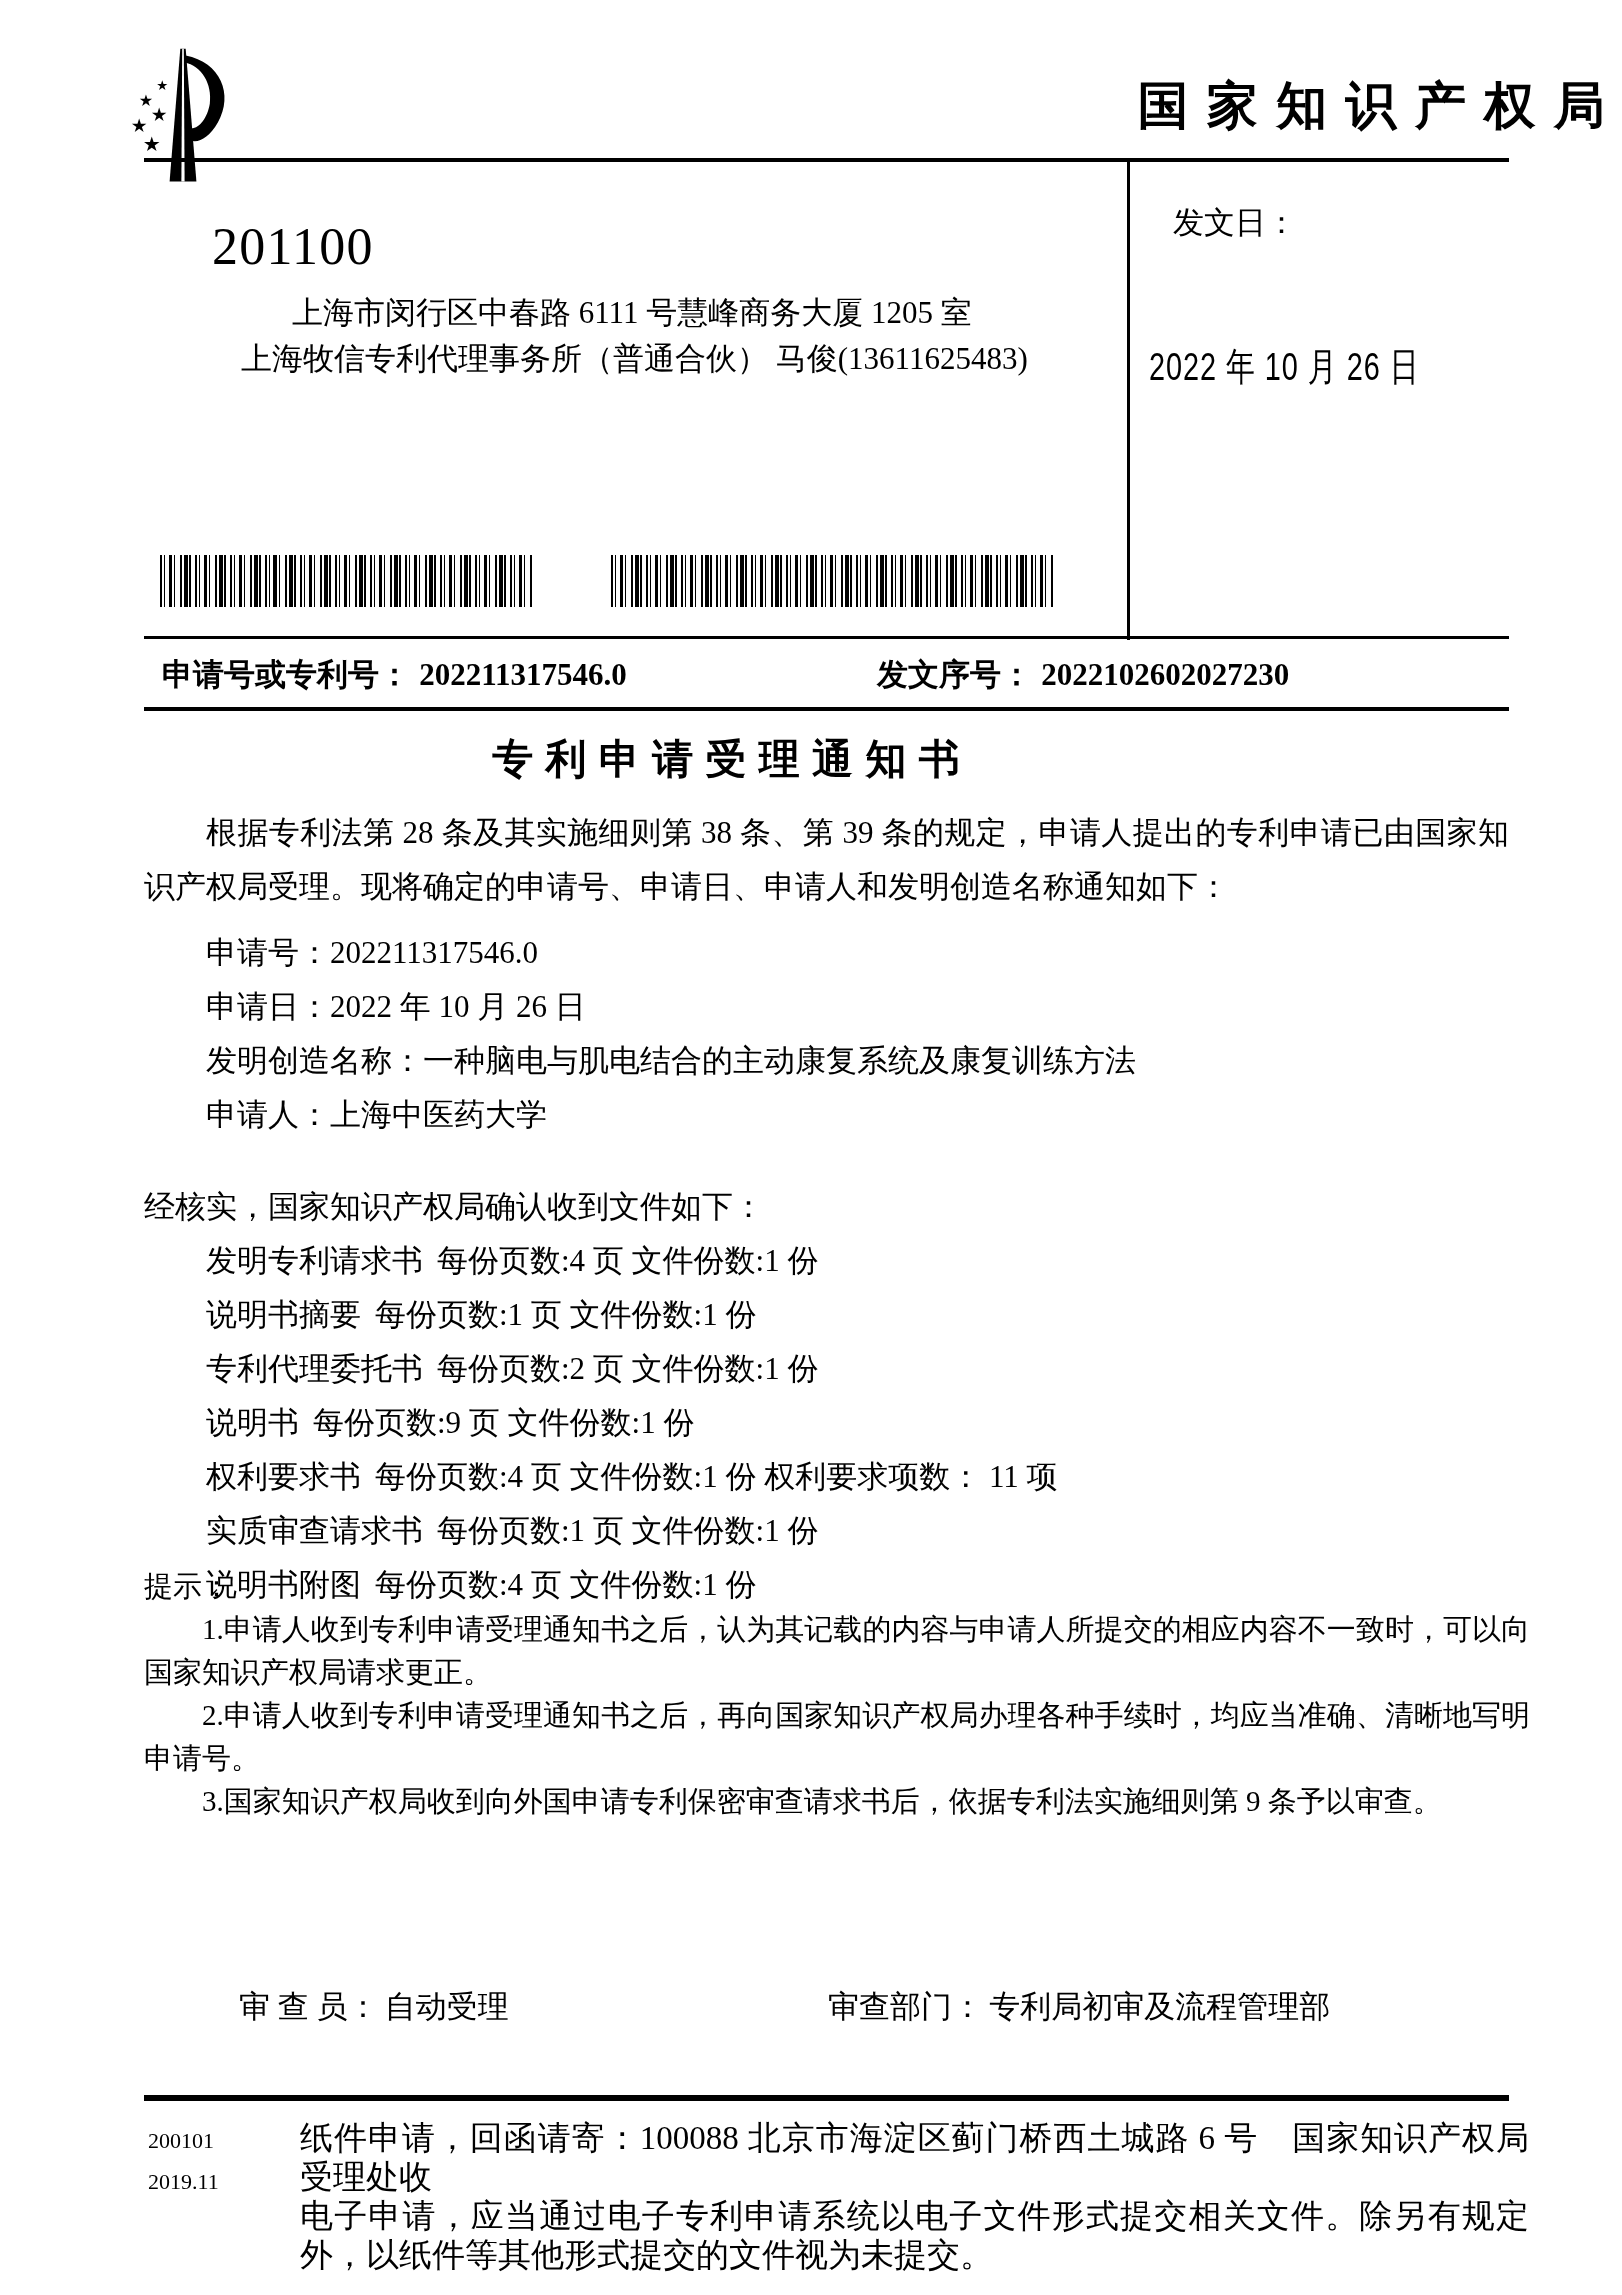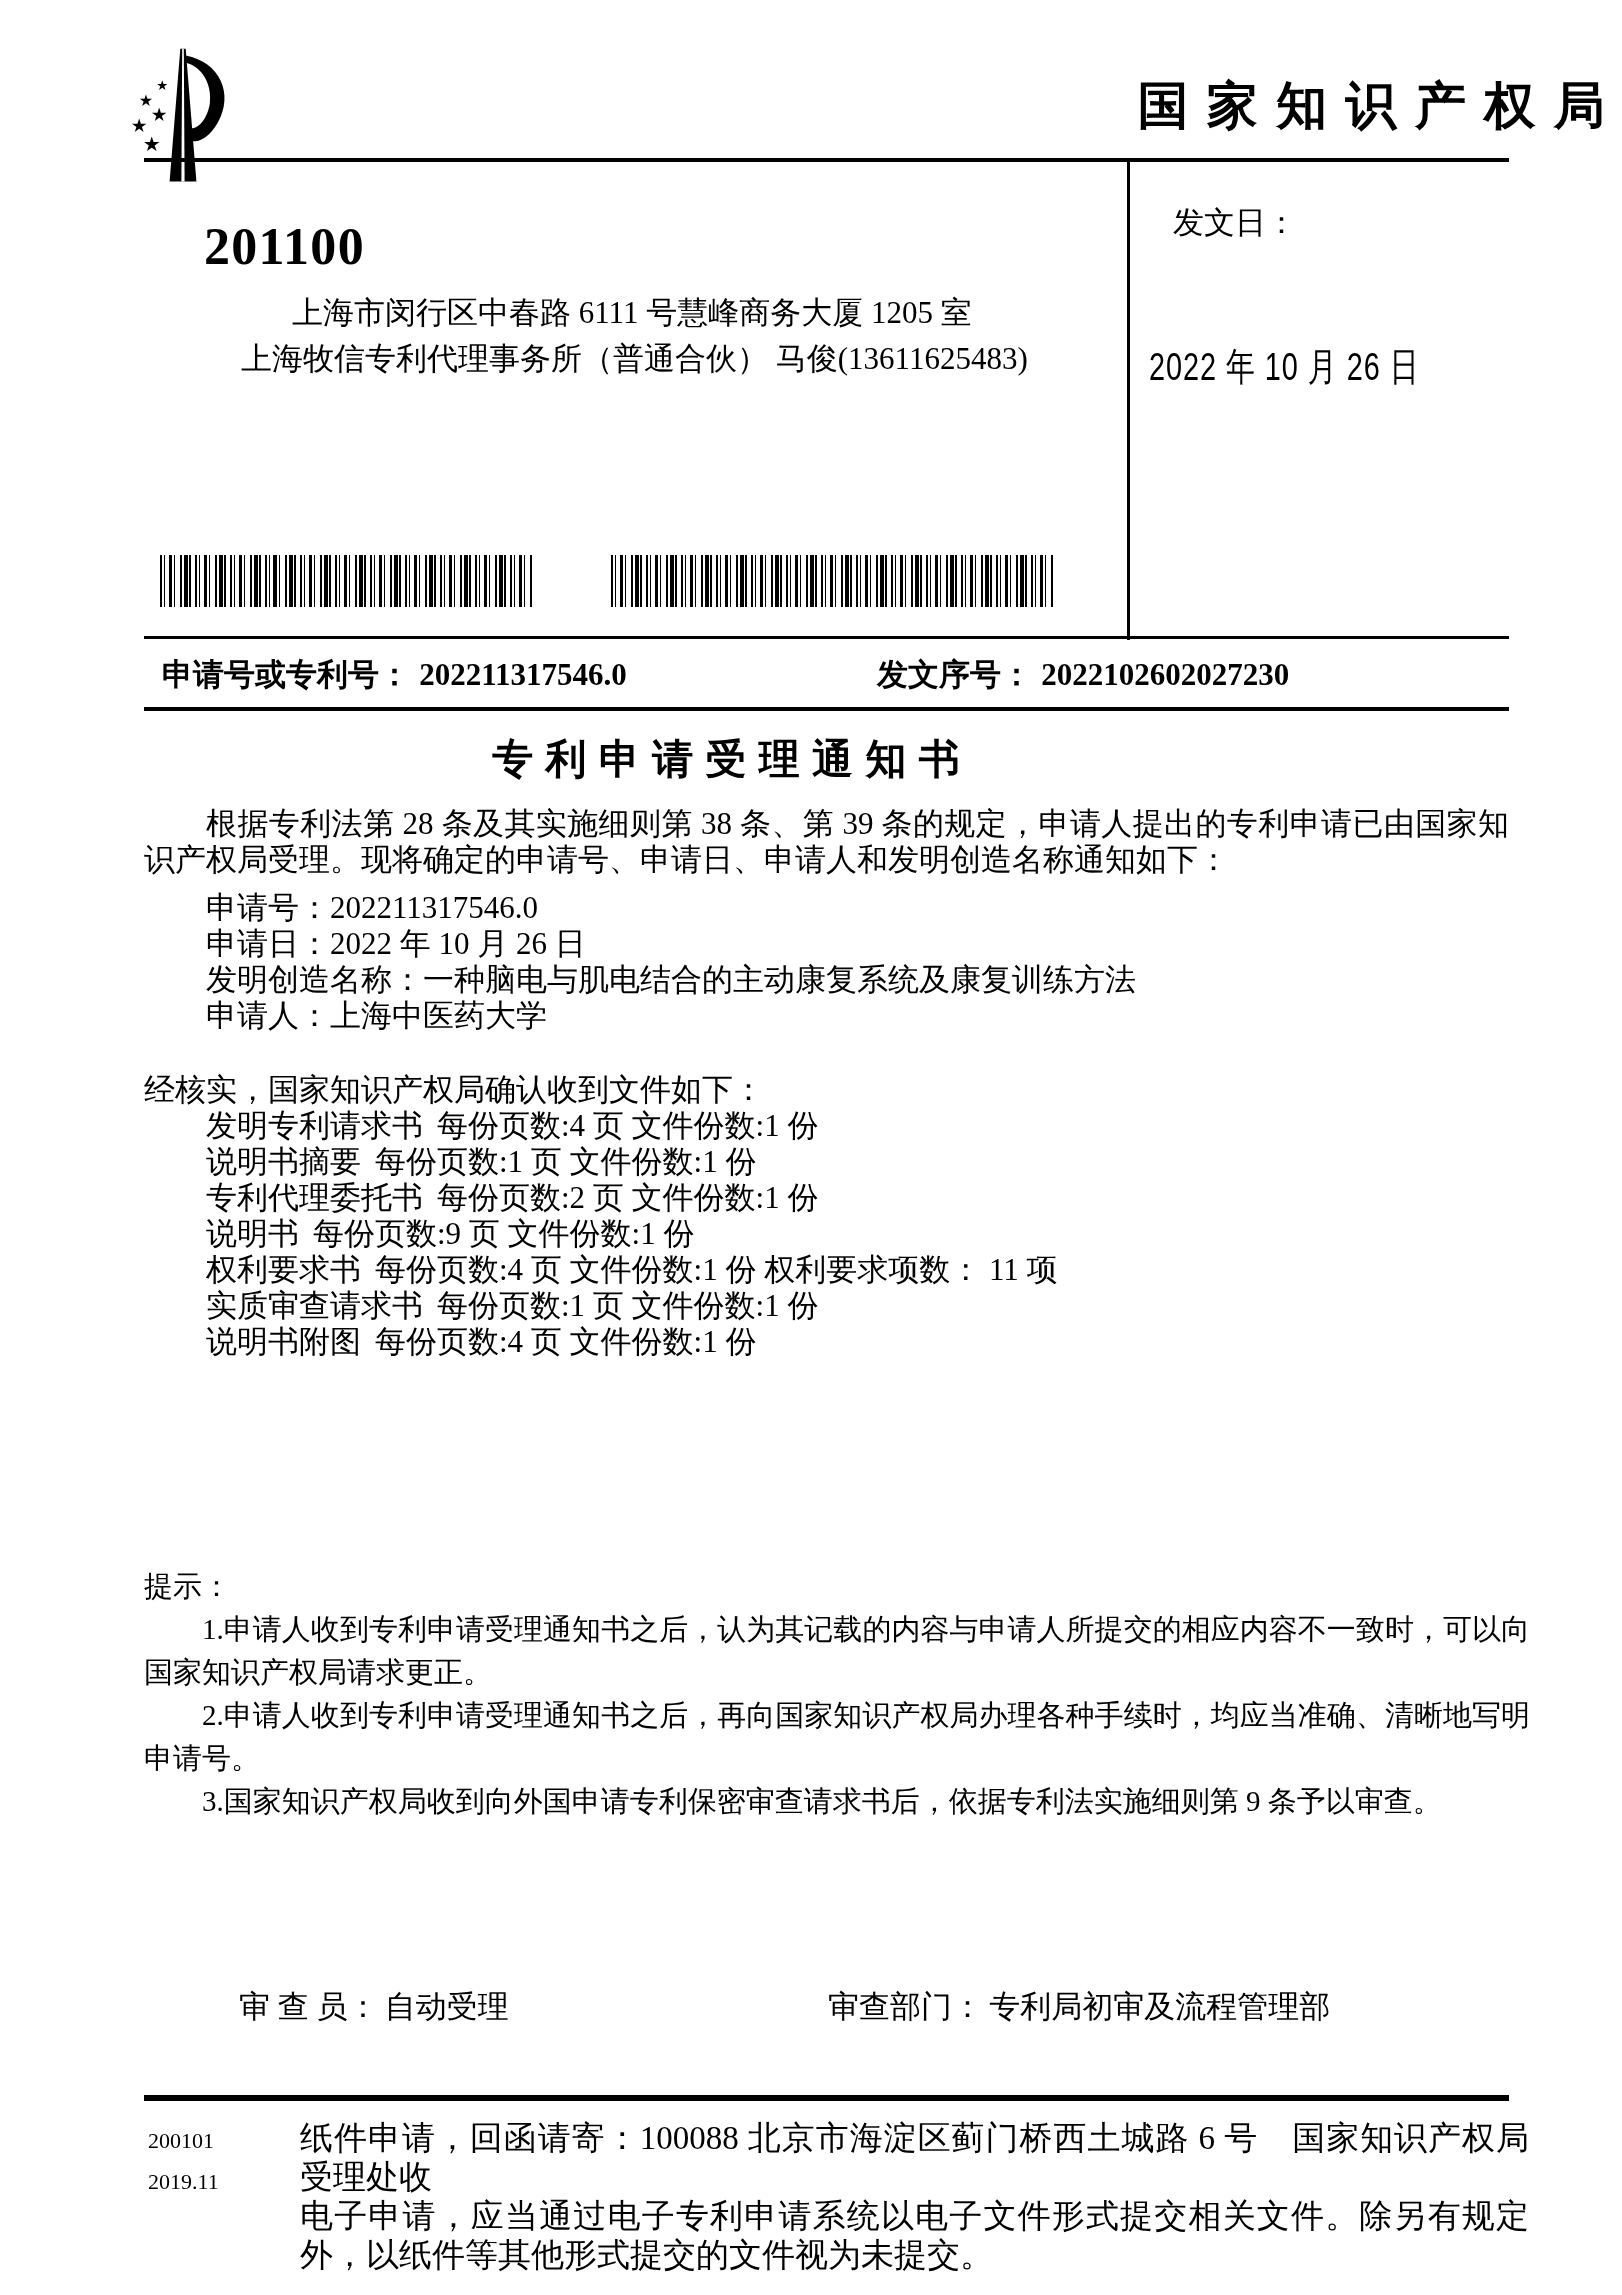--- a/index.html
+++ b/index.html
@@ -19,21 +19,21 @@
   
   .dispatch-divider { position:absolute; left:1127px; top:158px; width:2.6px; height:482px; background:#000; }
   .dispatch-label { position:absolute; left:1153px; top:202px; font-size:31px;margin-left:20px; }
   .dispatch-date {
     position:absolute; left:1149px; top:340px; font-size:39px;
     font-family:"Liberation Sans","DejaVu Sans",sans-serif; white-space:nowrap;
     transform:scaleX(0.74); transform-origin:left top; letter-spacing:1.3px;
   }
 
   
-  .postal-code { position:absolute; left:204px; top:217px; font-size:52px; font-weight:bold; letter-spacing:1.3px; }
+  .postal-code { position:absolute; left:212px; top:217px; font-size:52px; font-weight:normal; letter-spacing:1.3px; }
   .addr-line1 { position:absolute; left:292px; top:292px; font-size:31px; white-space:nowrap; }
   .addr-line2 { position:absolute; left:241px; top:338px; font-size:31px; white-space:nowrap; }
 
   
   .barcode {
     position:absolute; top:555px; height:52px;
     background:repeating-linear-gradient(90deg,
       #000 0 2px, #fff 2px 3.9px, #000 3.9px 5.2px, #fff 5.2px 8.5px,
       #000 8.5px 12.4px, #fff 12.4px 13.7px, #000 13.7px 15px, #fff 15px 19.6px,
       #000 19.6px 21.6px, #fff 21.6px 23.6px, #000 23.6px 27.5px, #fff 27.5px 29.4px,
@@ -50,21 +50,21 @@
   .id-left .val, .id-right .val { margin-left:0.3em; }
 
   
   .notice-title {
     position:absolute; top:732px; left:0; width:1452px; text-align:center;
     font-family:"Liberation Sans","DejaVu Sans",sans-serif; font-weight:bold;
     font-size:41px; letter-spacing:0.3em; text-indent:0.3em; white-space:nowrap;
   }
 
   
-  .main-body { position:absolute; left:144px; top:806px; width:1365px; font-size:31px; line-height:36px; }
+  .main-body { position:absolute; left:144px; top:806px; width:1365px; font-size:31px; line-height:54px; }
   .main-body p { margin:0; }
   .intro { text-indent:2em; text-align:justify; }
   .fields { margin-top:11.8px; }
   .field-line { margin-left:2em; }
   .confirm-block { margin-top:38px; }
   .doc-line, .confirm-intro { margin-left:2em; }
   .doc-detail { margin-left:0.45em; }
 
   
   .tips { position:absolute; left:144px; top:1565px; width:1386px; font-size:29px; line-height:43px; }

